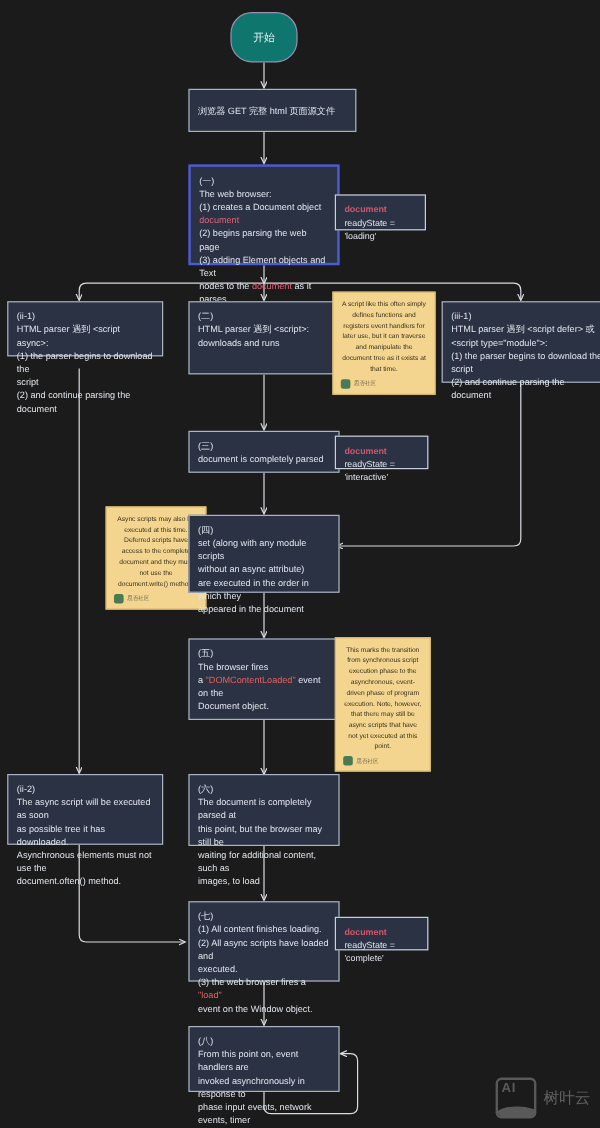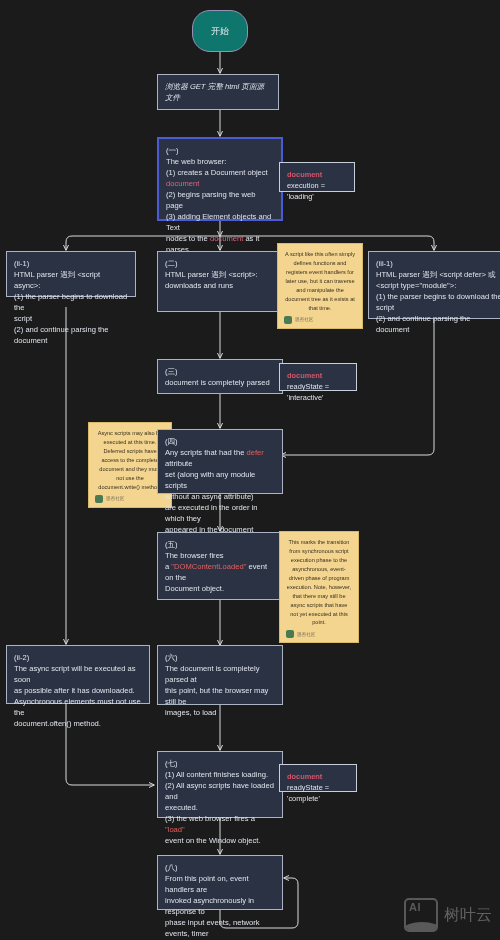--- a/index.html
+++ b/index.html
@@ -63,21 +63,21 @@
     letter-spacing:.5px;
   }
   .wm .box .hill{
     position:absolute;left:-2px;bottom:-6px;width:36px;height:14px;background:#8d8d8d;
     border-radius:50% 50% 0 0;
   }
   .wm .box .hill2{
     position:absolute;right:-4px;bottom:-4px;width:20px;height:10px;background:#8d8d8d;
     border-radius:50% 50% 0 0;
   }
-  .wm .txt{font-size:16px;color:#9a9a9a;}
+  .wm .txt{font-size:13px;color:#9a9a9a;}
 </style>
 </head>
 <body>
 
 <div id="canvas">
 
   <svg class="wires" viewBox="0 0 500 940">
     <defs>
       <marker id="ah" markerWidth="7" markerHeight="7" refX="5.2" refY="2.6" orient="auto">
         <path d="M0,0 L5.6,2.6 L0,5.2" fill="none" stroke="#d8dbe0" stroke-width="1"></path>
@@ -113,37 +113,37 @@
       <path d="M220,818 L220,854"></path>
 
       <path d="M220,910 L220,922 Q220,928 226,928 L292,928 Q298,928 298,922 L298,884 Q298,878 292,878 L284,878"></path>
     </g>
   </svg>
 
   <div class="node start" style="left:192px;top:10px;width:56px;height:42px;">
     <span>开始</span>
   </div>
 
-  <div class="node proc" style="left:157px;top:74px;width:122px;height:36px;display:flex;align-items:center;justify-content:flex-start;font-style:italic;">
+  <div class="node proc" style="left:157px;top:74px;width:140px;height:36px;display:flex;align-items:center;justify-content:flex-start;">
     <span>浏览器 GET 完整 html 页面源文件</span>
   </div>
 
   <div class="node proc accent" style="left:157px;top:137px;width:126px;height:84px;">
     <span class="lbl">(一)</span>
     <span class="lbl">The web browser:</span>
     <span class="lbl"><span>(1) creates a Document object </span><span class="kw">document</span></span>
     <span class="lbl">(2) begins parsing the web page</span>
     <span class="lbl">(3) adding Element objects and Text</span>
     <span class="lbl"><span>nodes to the </span><span class="kw">document</span><span> as it parses</span></span>
     <span class="lbl">HTML elements and their textual content.</span>
   </div>
 
   <div class="node state" style="left:279px;top:162px;width:76px;height:30px;">
     <span class="lbl key">document</span>
-    <span class="lbl">execution = 'loading'</span>
+    <span class="lbl">readyState = 'loading'</span>
   </div>
 
   <div class="node proc" style="left:6px;top:251px;width:130px;height:46px;">
     <span class="lbl">(ii-1)</span>
     <span class="lbl">HTML parser 遇到 &lt;script async&gt;:</span>
     <span class="lbl">(1) the parser begins to download the</span>
     <span class="lbl">script</span>
     <span class="lbl">(2) and continue parsing the document</span>
   </div>
 
@@ -183,21 +183,20 @@
   <div class="note" style="position:absolute;left:88px;top:422px;width:70px;">
     <div>Async scripts may also be executed at this time. Deferred scripts have access to the complete document and they must not use the document.write() method.</div>
     <div class="sig">
       <span class="av"></span>
       <span class="nm">思否社区</span>
     </div>
   </div>
 
   <div class="node proc" style="left:157px;top:429px;width:126px;height:65px;">
     <span class="lbl">(四)</span>
-    <span class="lbl"><span>Any scripts that had the </span><span class="kw2">defer</span><span> attribute</span></span>
     <span class="lbl">set (along with any module scripts</span>
     <span class="lbl">without an async attribute)</span>
     <span class="lbl">are executed in the order in which they</span>
     <span class="lbl">appeared in the document</span>
   </div>
 
   <div class="node proc" style="left:157px;top:532px;width:126px;height:68px;">
     <span class="lbl">(五)</span>
     <span class="lbl">The browser fires</span>
     <span class="lbl"><span>a  </span><span class="kw2">"DOMContentLoaded"</span><span>  event on the</span></span>
@@ -205,32 +204,33 @@
   </div>
 
   <div class="note" style="position:absolute;left:279px;top:531px;width:66px;">
     <div>This marks the transition from synchronous script execution phase to the asynchronous, event-driven phase of program execution. Note, however, that there may still be async scripts that have not yet executed at this point.</div>
     <div class="sig">
       <span class="av"></span>
       <span class="nm">思否社区</span>
     </div>
   </div>
 
-  <div class="node proc" style="left:6px;top:645px;width:144px;height:59px;">
+  <div class="node proc" style="left:6px;top:645px;width:130px;height:59px;">
     <span class="lbl">(ii-2)</span>
     <span class="lbl">The async script will be executed as soon</span>
-    <span class="lbl">as possible after it has downloaded.</span>
+    <span class="lbl">as possible tree it has downloaded.</span>
     <span class="lbl">Asynchronous elements must not use the</span>
     <span class="lbl">document.often() method.</span>
   </div>
 
   <div class="node proc" style="left:157px;top:645px;width:126px;height:60px;">
     <span class="lbl">(六)</span>
     <span class="lbl">The document is completely parsed at</span>
     <span class="lbl">this point, but the browser may still be</span>
+    <span class="lbl">waiting for additional content, such as</span>
     <span class="lbl">images, to load</span>
   </div>
 
   <div class="node proc" style="left:157px;top:751px;width:126px;height:67px;">
     <span class="lbl">(七)</span>
     <span class="lbl">(1) All content finishes loading.</span>
     <span class="lbl">(2) All async scripts have loaded and</span>
     <span class="lbl">executed.</span>
     <span class="lbl"><span>(3) the web browser fires a  </span><span class="kw2">"load"</span></span>
     <span class="lbl">event on the Window object.</span>

